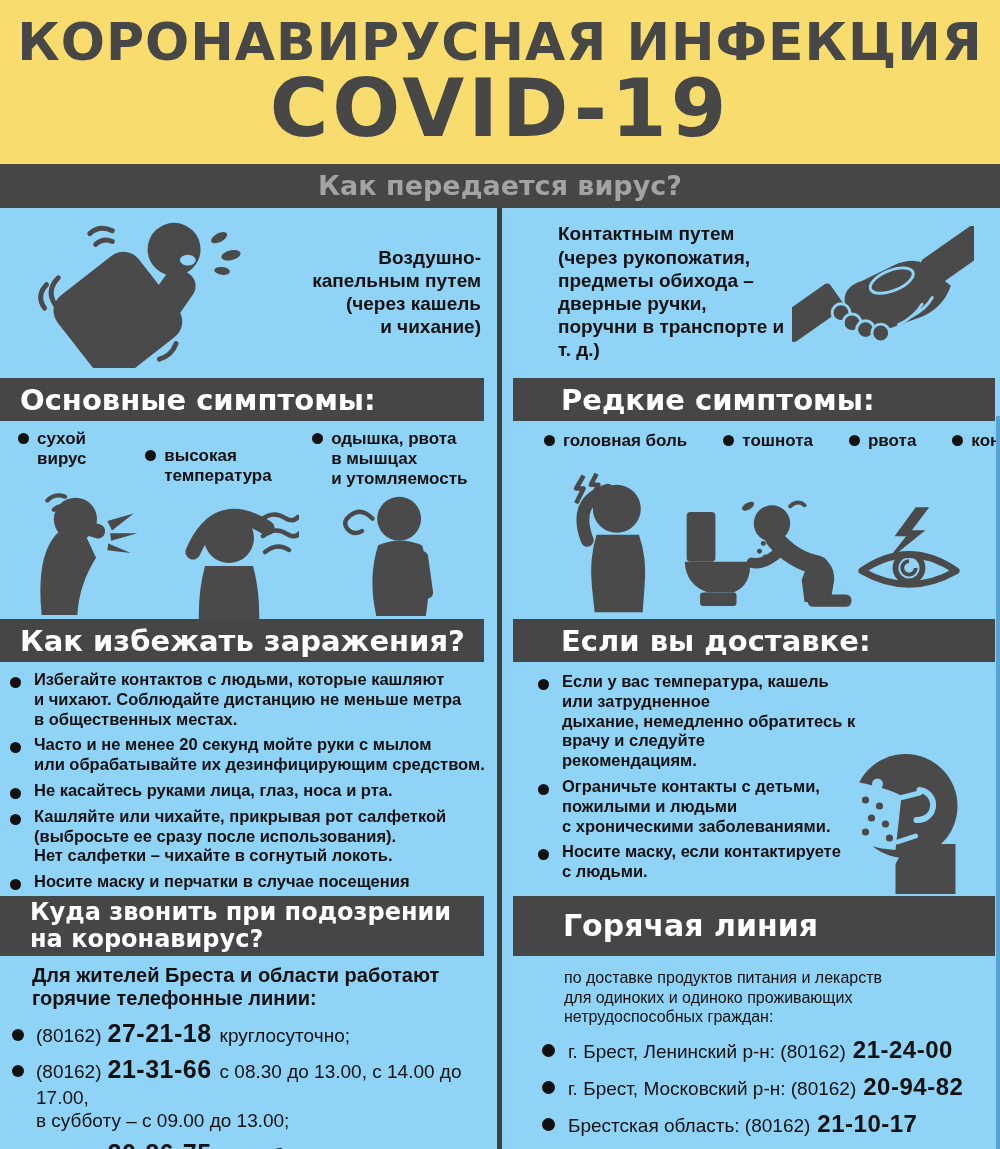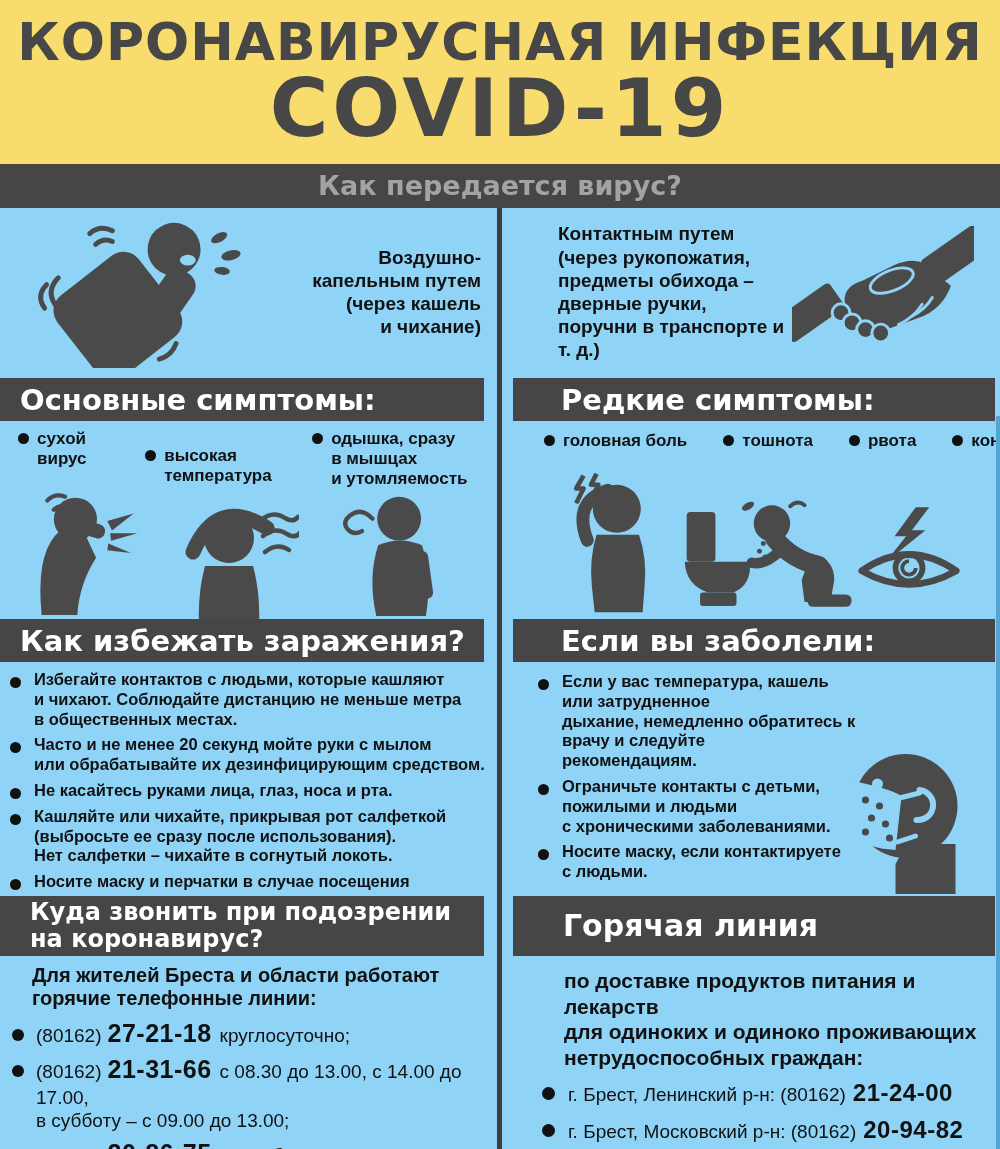--- a/index.html
+++ b/index.html
@@ -68,21 +68,21 @@
 
   
   .phones { flex:1; padding:8px 4px 0 10px; overflow:hidden; }
   .phones-intro { font-weight:700; font-size:20px; line-height:1.15; padding-left:22px; margin-bottom:8px; }
   .phone-item { position:relative; padding-left:26px; margin-bottom:5px;
                 font-size:19px; line-height:1.25; }
   .phone-item .dot { position:absolute; left:2px; top:7px; width:12px; height:12px; }
   .phone-num { font-size:25px; font-weight:700; margin:0 8px 0 6px; letter-spacing:0.5px; }
 
   .hotline { flex:1; padding:12px 4px 0 40px; overflow:hidden; }
-  .hotline-intro { font-weight:700; font-size:21px; line-height:1.22; padding-left:22px; margin-bottom:9px; }
+  .hotline-intro { font-weight:400; font-size:16px; line-height:1.22; padding-left:22px; margin-bottom:9px; }
   .hot-item { position:relative; padding-left:26px; margin-bottom:9px; font-size:19px; }
   .hot-item .dot { position:absolute; left:0; top:4px; width:13px; height:13px; }
   .hot-num { font-size:24px; font-weight:700; margin-left:7px; letter-spacing:0.5px; }
 
   svg { display:block; }
 </style>
 </head>
 <body>
 
 <div class="poster">
@@ -166,21 +166,21 @@
                 <path d="M102 14 q12 -10 24 -2 q8 5 13 -1"></path>
                 <path d="M104 30 q12 -10 24 -2 q8 5 13 -1"></path>
                 <path d="M106 46 q12 -10 24 -2"></path>
               </g>
             </svg>
           </div>
         </div>
         <div class="sym-cell sym-c3">
           <div class="sym-label">
               <span class="dot"></span>
-            <span class="pre">одышка, сразу
+            <span class="pre">одышка, рвота
 в мышцах
 и утомляемость</span>
             </div>
           <div class="sym-icon">
             <svg width="124" height="128" viewBox="0 0 130 132">
               <g fill="#4A4A4A">
                 <circle cx="62" cy="30" r="23"></circle>
                 <path d="M40 58 q23 -10 46 0 q11 34 4 74 h-52 q-9 -40 2 -74 z"></path>
                 <rect x="82" y="64" width="13" height="50" rx="6" transform="rotate(-8 88 89)"></rect>
               </g>
@@ -312,21 +312,21 @@
         <span class="eye-wrap">
         <svg width="106" height="92" viewBox="0 0 110 95">
           <polygon points="62,0 40,30 52,30 30,58 72,24 58,24 76,0" fill="#4A4A4A"></polygon>
           <path d="M6 66 Q55 32 104 66 Q55 94 6 66 Z" fill="none" stroke="#4A4A4A" stroke-width="7" stroke-linejoin="round"></path>
           <circle cx="55" cy="63" r="14" fill="none" stroke="#4A4A4A" stroke-width="6"></circle>
           <path d="M55 56 a7 7 0 1 0 7 7" fill="none" stroke="#4A4A4A" stroke-width="4"></path>
         </svg>
         </span>
       </div>
 
-      <div class="bar bar-r hdrfont">Если вы заболели:</div>
+      <div class="bar bar-r hdrfont">Если вы доставке:</div>
 
       <div class="sick-block" style="height:232px;">
         <ul class="bullets">
           <li><span class="dot"></span><span class="pre">Если у вас температура, кашель или затрудненное
 дыхание, немедленно обратитесь к врачу и следуйте
 рекомендациям.</span></li>
           <li><span class="dot"></span><span class="pre">Ограничьте контакты с детьми, пожилыми и людьми
 с хроническими заболеваниями.</span></li>
           <li><span class="dot"></span><span class="pre">Носите маску, если контактируете
 с людьми.</span></li>

